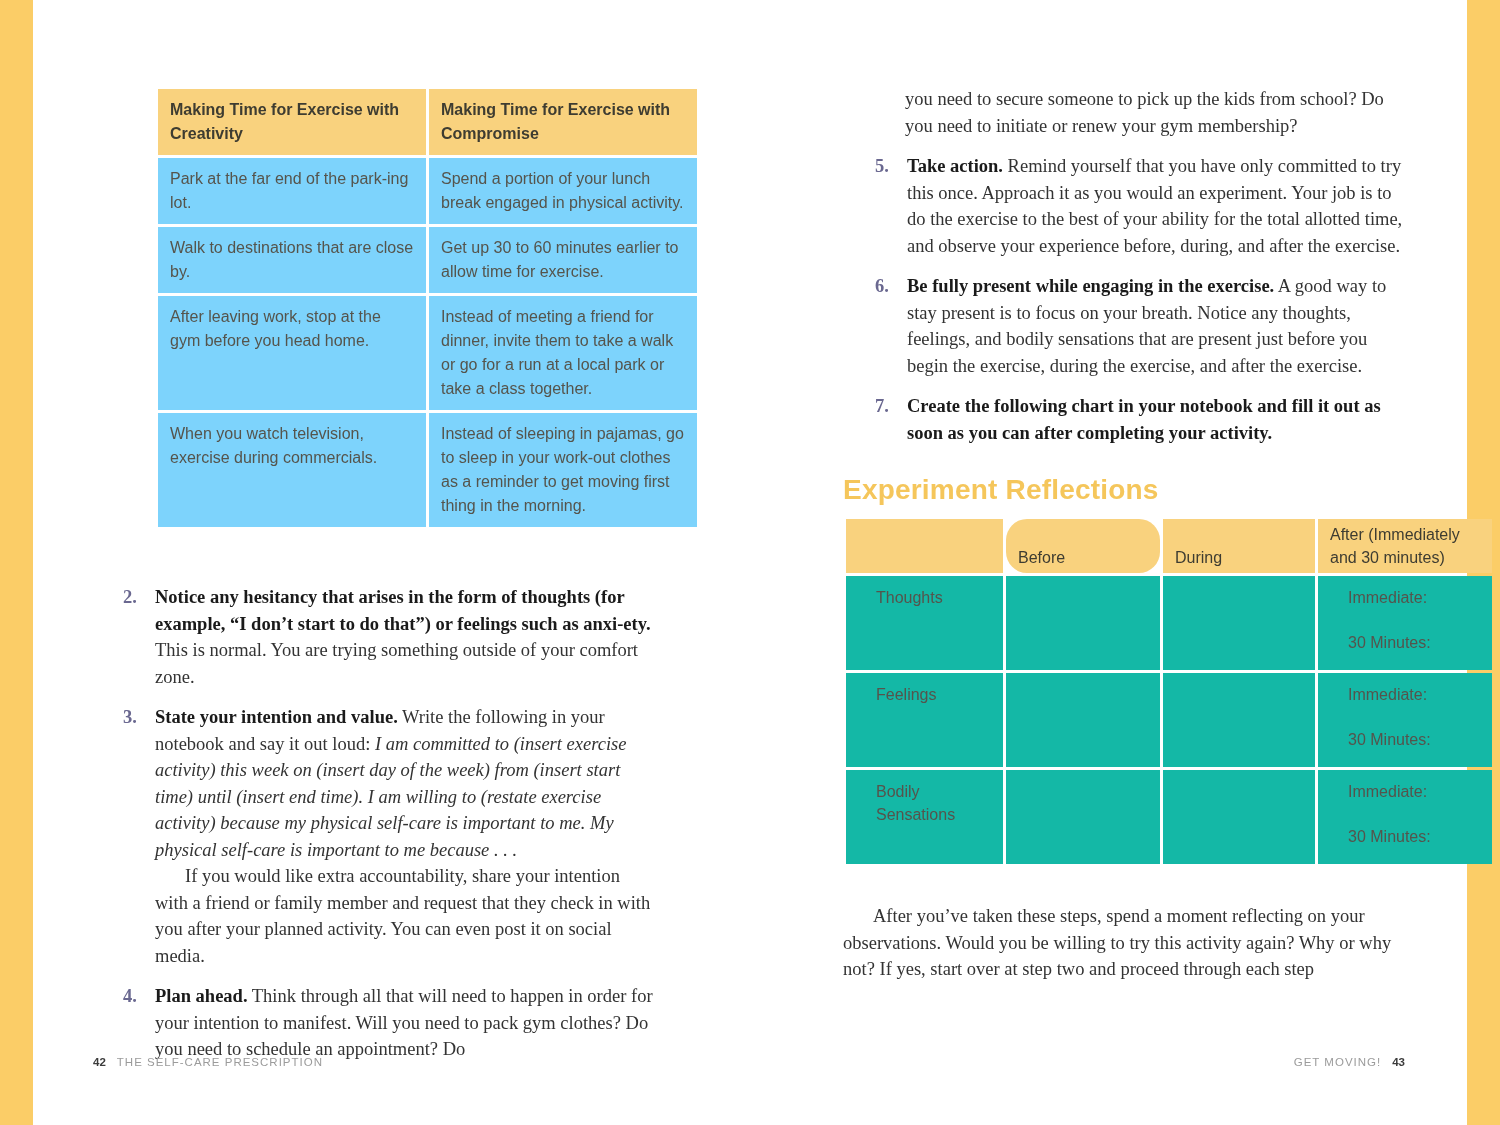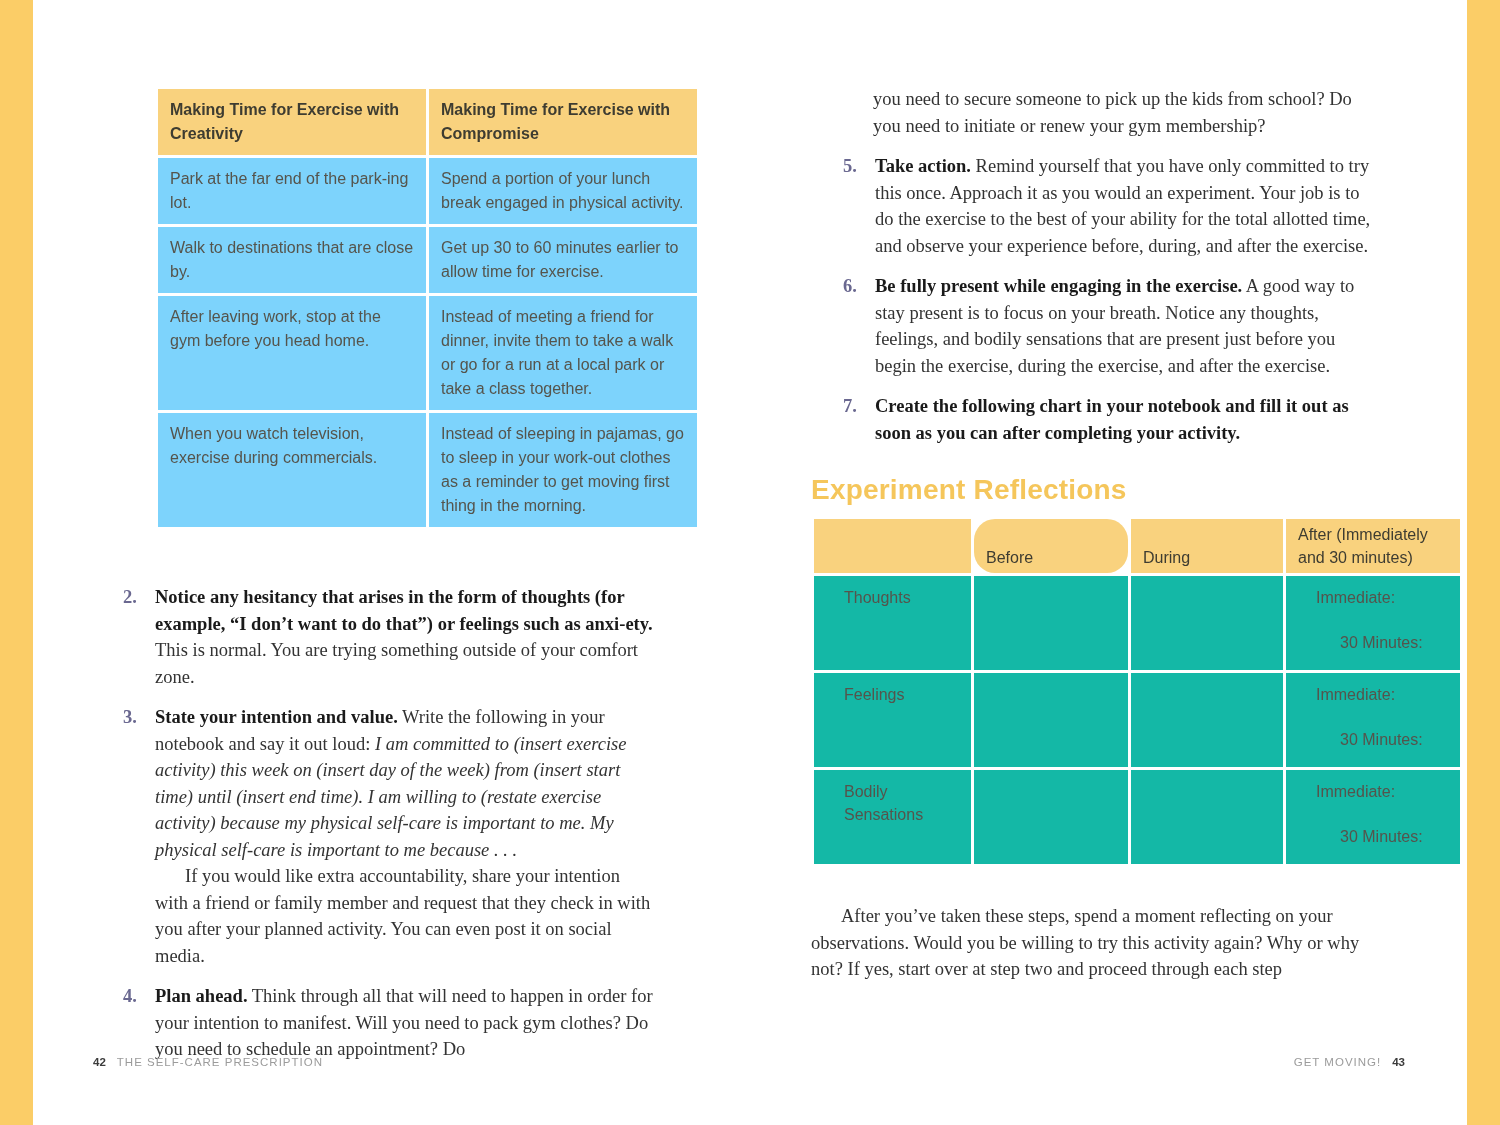--- a/index.html
+++ b/index.html
@@ -37,42 +37,42 @@
     position:absolute;top:1056px;font-family:"Liberation Sans", sans-serif;
     font-size:11.5px;letter-spacing:1px;color:#9b9b9b;white-space:nowrap;
   }
   .footer .pg{color:#3b3b3b;font-weight:700;letter-spacing:0;}
   .footer-l{left:93px;}
   .footer-l .pg{margin-right:11px;}
   .footer-r{right:95px;text-align:right;}
   .footer-r .pg{margin-left:11px;}
 
   
-  .page-right{position:absolute;left:811px;top:86px;width:562px;}
+  .page-right{position:absolute;left:843px;top:86px;width:562px;}
   .cont{margin:0 0 14px 62px;font-size:18.5px;line-height:26.5px;color:#333;}
   .page-right .step .num{margin-left:32px;}
 
   .reflect-heading{
     margin:28px 0 10px 0;font-family:"Liberation Sans", sans-serif;
     font-weight:700;font-size:28px;color:#F5C65B;letter-spacing:0.2px;
   }
   .ref-table{
     width:562px;table-layout:fixed;border-collapse:separate;border-spacing:3px;
     font-family:"Liberation Sans", sans-serif;font-size:16px;line-height:23px;color:#55544c;
   }
   .ref-table th{
     background:#F9D27E;text-align:left;font-weight:400;color:#3e3c31;
     padding:4px 12px;vertical-align:bottom;height:40px;
   }
   .ref-table td{background:#14b8a6;padding:10px 30px;vertical-align:top;height:74px;}
   .ref-table .c1{width:133px;}
   .ref-table .c2{width:130px;border-radius:21px;}
   .ref-table .c3{width:128px;}
   .ref-table .c4{width:150px;}
-  .after-gap{margin-top:22px;margin-left:24px;}
+  .after-gap{margin-top:22px;}
 
   .closing{margin:36px 0 0 0;font-size:18.5px;line-height:26.5px;color:#333;text-indent:30px;}
 </style>
 </head>
 <body>
 
 <div>
   <div class="strip left"></div>
   <div class="strip right"></div>
 
@@ -100,21 +100,21 @@
           <td>When you watch television, exercise during commercials.</td>
           <td>Instead of sleeping in pajamas, go to sleep in your work-out clothes as a reminder to get moving first thing in the morning.</td>
         </tr>
       </tbody>
     </table>
 
     <div class="steps">
       <div class="step">
         <span class="num">2.</span>
         <div class="body">
-          <p><span class="lead">Notice any hesitancy that arises in the form of thoughts (for example, “I don’t want to do that”) or feelings such as anxi-ety.</span><span> This is normal. You are trying something outside of your comfort zone.</span></p>
+          <p><span class="lead">Notice any hesitancy that arises in the form of thoughts (for example, “I don’t start to do that”) or feelings such as anxi-ety.</span><span> This is normal. You are trying something outside of your comfort zone.</span></p>
         </div>
       </div>
 
       <div class="step">
         <span class="num">3.</span>
         <div class="body">
           <p><span class="lead">State your intention and value.</span><span> Write the following in your notebook and say it out loud: </span><span class="ital">I am committed to (insert exercise activity) this week on (insert day of the week) from (insert start time) until (insert end time). I am willing to (restate exercise activity) because my physical self-care is important to me. My physical self-care is important to me because . . .</span></p>
           <p class="p2">If you would like extra accountability, share your intention with a friend or family member and request that they check in with you after your planned activity. You can even post it on social media.</p>
         </div>
       </div>

